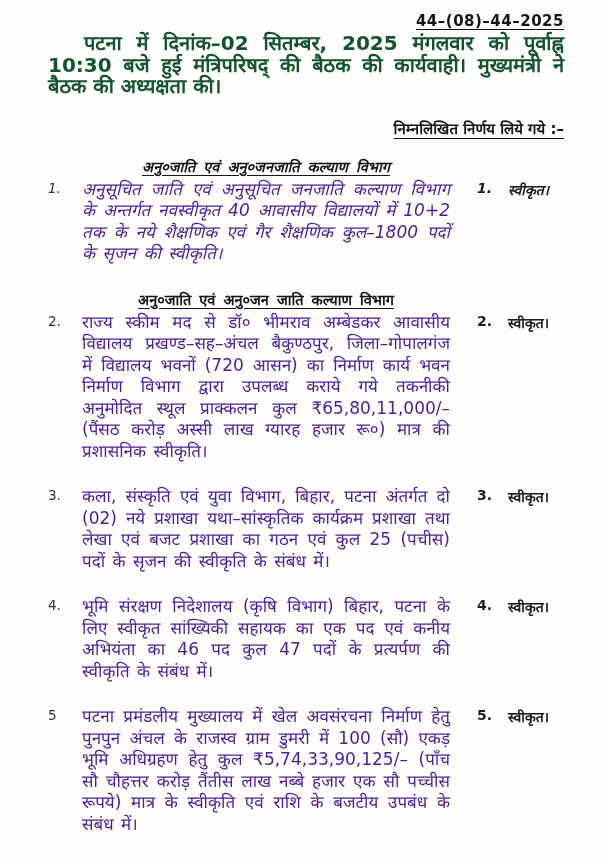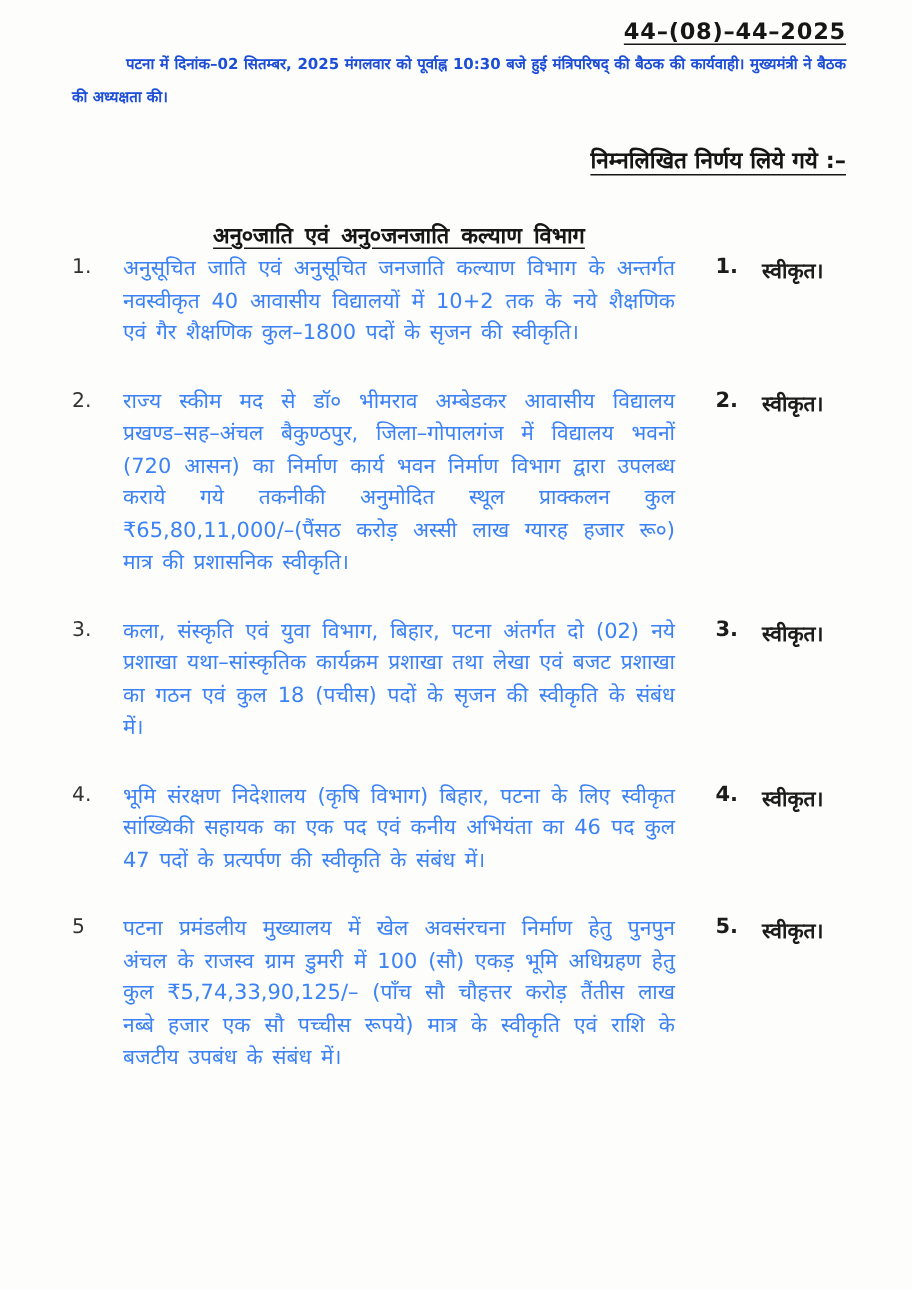--- a/index.html
+++ b/index.html
@@ -19,40 +19,40 @@
     text-align: right;
     font-weight: 700;
     font-size: 15px;
     letter-spacing: 0.5px;
     text-decoration: underline;
     text-underline-offset: 3px;
     color: #161616;
   }
   .intro {
     margin-top: 3px;
-    font-size: 10px;
+    font-size: 20px;
     line-height: 21.5px;
     font-weight: 700;
     text-align: justify;
     text-indent: 36px;
-    color: #1d4ed8;
+    color: #14532d;
   }
   .caption-row {
     margin-top: 20px;
     text-align: right;
   }
   .caption {
     font-weight: 700;
     font-size: 15px;
     text-decoration: underline;
     text-underline-offset: 4px;
     color: #161616;
   }
   .section { margin-top: 24px; }
-  .section.first { margin-top: 30px; }
+  .section.first { margin-top: 18px; font-style: italic; }
   .heading-row {
     margin-left: 34px;
     width: 368px;
     text-align: center;
     margin-bottom: 3px;
   }
   .heading {
     font-weight: 700;
     font-size: 14.5px;
     text-decoration: underline;
@@ -63,24 +63,24 @@
   .item { display: flex; align-items: flex-start; }
   .num {
     flex: 0 0 34px;
     font-size: 13.5px;
     font-weight: 400;
     color: #333;
     padding-top: 1px;
   }
   .body {
     flex: 0 0 368px;
-    font-size: 14px;
+    font-size: 17px;
     line-height: 21.5px;
     text-align: justify;
-    color: #3b82f6;
+    color: #4c1d95;
     word-spacing: 2px;
   }
   .decision {
     flex: 1 1 auto;
     display: flex;
     padding-left: 27px;
     gap: 16px;
     align-items: flex-start;
     padding-top: 1px;
   }
@@ -112,34 +112,37 @@
       <div class="num">1.</div>
       <div class="body">अनुसूचित जाति एवं अनुसूचित जनजाति कल्याण विभाग के अन्तर्गत नवस्वीकृत 40 आवासीय विद्यालयों में 10+2 तक के नये शैक्षणिक एवं गैर शैक्षणिक कुल–1800 पदों के सृजन की स्वीकृति।</div>
       <div class="decision">
         <span class="dnum">1.</span>
         <span class="dlabel">स्वीकृत।</span>
       </div>
     </div>
   </div>
 
   <div class="section">
+    <div class="heading-row">
+      <span class="heading">अनु०जाति एवं अनु०जन जाति कल्याण विभाग</span>
+    </div>
     <div class="item">
       <div class="num">2.</div>
       <div class="body">राज्य स्कीम मद से डॉ० भीमराव अम्बेडकर आवासीय विद्यालय प्रखण्ड–सह–अंचल बैकुण्ठपुर, जिला–गोपालगंज में विद्यालय भवनों (720 आसन) का निर्माण कार्य भवन निर्माण विभाग द्वारा उपलब्ध कराये गये तकनीकी अनुमोदित स्थूल प्राक्कलन कुल ₹65,80,11,000/–(पैंसठ करोड़ अस्सी लाख ग्यारह हजार रू०) मात्र की प्रशासनिक स्वीकृति।</div>
       <div class="decision">
         <span class="dnum">2.</span>
         <span class="dlabel">स्वीकृत।</span>
       </div>
     </div>
   </div>
 
   <div class="section">
     <div class="item">
       <div class="num">3.</div>
-      <div class="body">कला, संस्कृति एवं युवा विभाग, बिहार, पटना अंतर्गत दो (02) नये प्रशाखा यथा–सांस्कृतिक कार्यक्रम प्रशाखा तथा लेखा एवं बजट प्रशाखा का गठन एवं कुल 18 (पचीस) पदों के सृजन की स्वीकृति के संबंध में।</div>
+      <div class="body">कला, संस्कृति एवं युवा विभाग, बिहार, पटना अंतर्गत दो (02) नये प्रशाखा यथा–सांस्कृतिक कार्यक्रम प्रशाखा तथा लेखा एवं बजट प्रशाखा का गठन एवं कुल 25 (पचीस) पदों के सृजन की स्वीकृति के संबंध में।</div>
       <div class="decision">
         <span class="dnum">3.</span>
         <span class="dlabel">स्वीकृत।</span>
       </div>
     </div>
   </div>
 
   <div class="section">
     <div class="item">
       <div class="num">4.</div>

